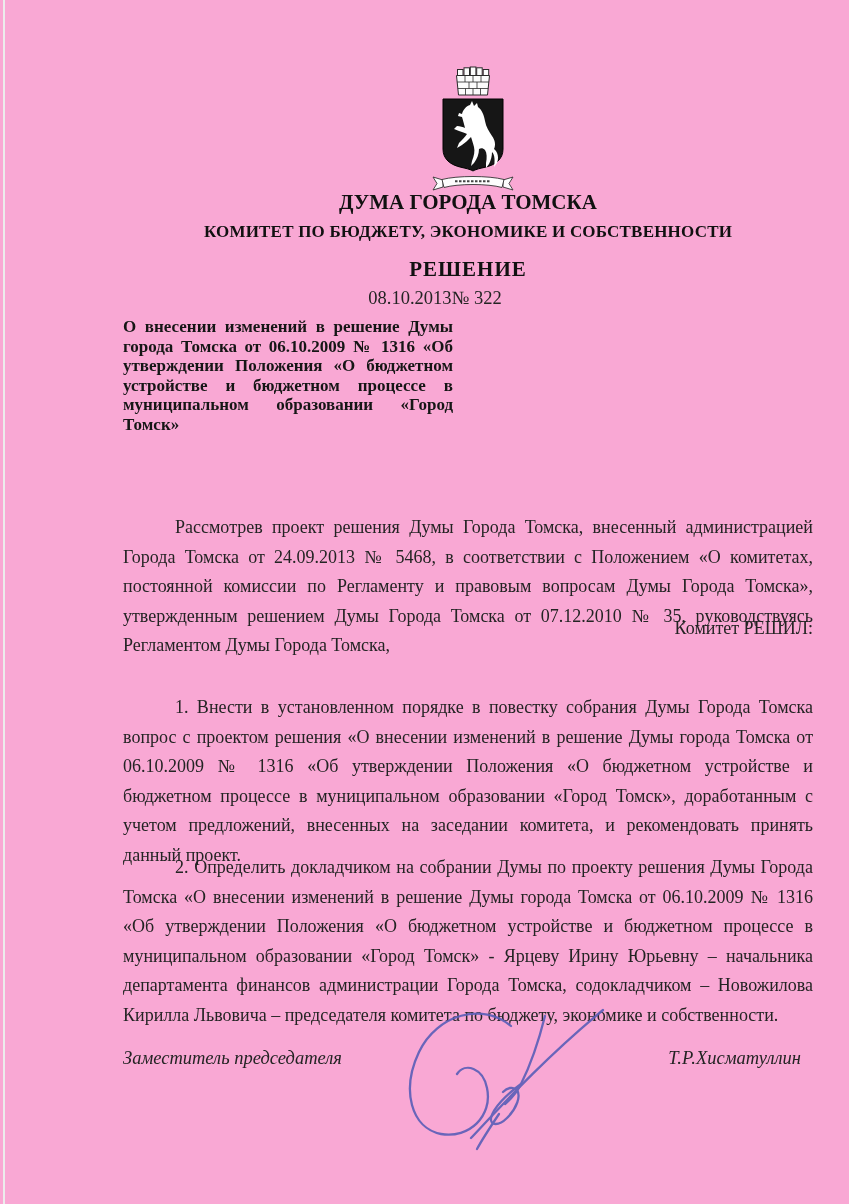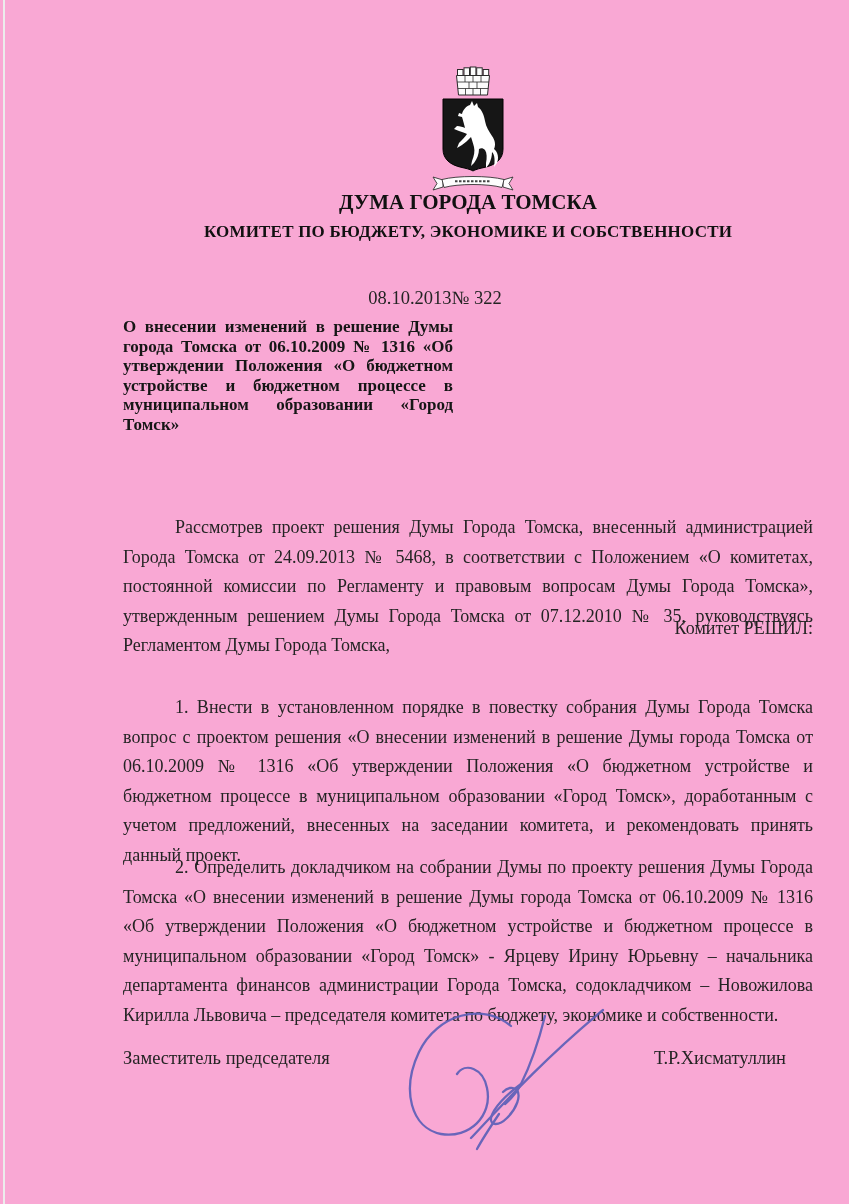--- a/index.html
+++ b/index.html
@@ -41,22 +41,22 @@
   .para{
     font-size:18px;line-height:29.5px;
     text-align:justify;text-indent:52px;margin-top:48px;
   }
   .preamble{top:465px;}
   .resolution-heading{top:614px;text-align:right;font-size:18px;line-height:29px;font-family:Liberation Serif, serif;}
   .item-1{top:645px;}
   .item-2{top:805px;}
 
   
-  .sig-row{top:1046px;display:flex;justify-content:space-between;font-size:18.5px;line-height:24px;}
-  .sig-name{margin-right:27px;}
+  .sig-row{top:1046px;display:flex;justify-content:space-between;font-size:18.5px;line-height:24px;font-style:italic;}
+  .sig-name{margin-right:12px;}
   .signature-svg{position:absolute;left:393px;top:996px;}
 </style>
 </head>
 <body>
 
 <div class="page">
   <div class="scan-edge"></div>
 
   <div class="emblem">
     <svg class="crown" width="36" height="31" viewBox="0 0 36 31">
@@ -108,20 +108,21 @@
         <path d="M12,6 L2,3 L6,9.5 L2,16 L12,13 Z"></path>
         <path d="M72,6 L82,3 L78,9.5 L82,16 L72,13 Z"></path>
         <path d="M11,5.5 C26,1.5 58,1.5 73,5.5 L71,13.5 C57,9.5 27,9.5 13,13.5 Z"></path>
       </g>
       <line x1="24" y1="7.2" x2="60" y2="7.2" stroke="#444" stroke-width="2" stroke-dasharray="2.5 1.5"></line>
     </svg>
   </div>
 
   <div class="content-col org-title">ДУМА ГОРОДА ТОМСКА</div>
   <div class="content-col committee-title">КОМИТЕТ ПО БЮДЖЕТУ, ЭКОНОМИКЕ И СОБСТВЕННОСТИ</div>
+  <div class="content-col doc-type">РЕШЕНИЕ</div>
 
   <div class="content-col date-row">
     <span>08.10.2013</span>
     <span class="doc-number">№ 322</span>
   </div>
 
   <div class="content-col subject">О внесении изменений в решение Думы города Томска от 06.10.2009 № 1316 «Об утверждении Положения «О бюджетном устройстве и бюджетном процессе в муниципальном образовании «Город Томск»</div>
 
   <div class="content-col para preamble">Рассмотрев проект решения Думы Города Томска, внесенный администрацией Города Томска от 24.09.2013 № 5468, в соответствии с Положением «О комитетах, постоянной комиссии по Регламенту и правовым вопросам Думы Города Томска», утвержденным решением Думы Города Томска от 07.12.2010 № 35, руководствуясь Регламентом Думы Города Томска,</div>
   <div class="content-col resolution-heading">Комитет РЕШИЛ:</div>

